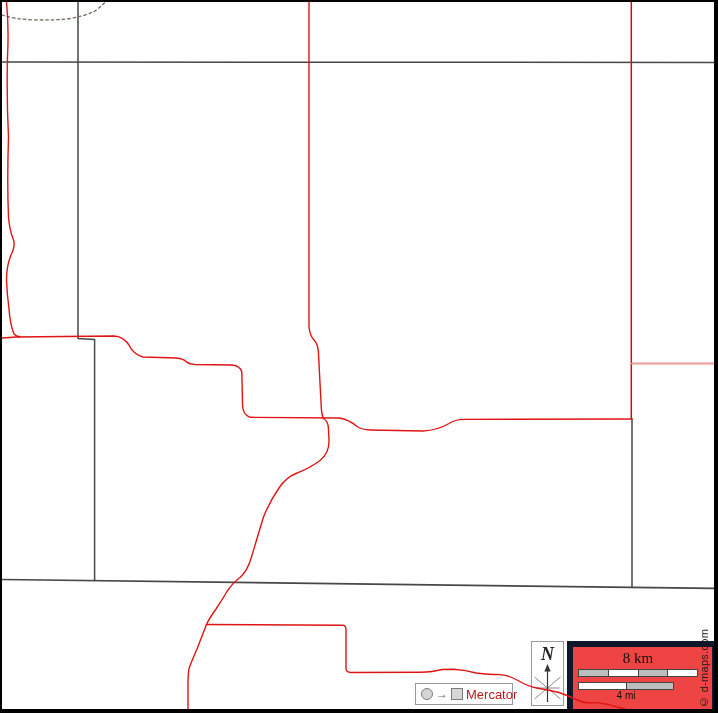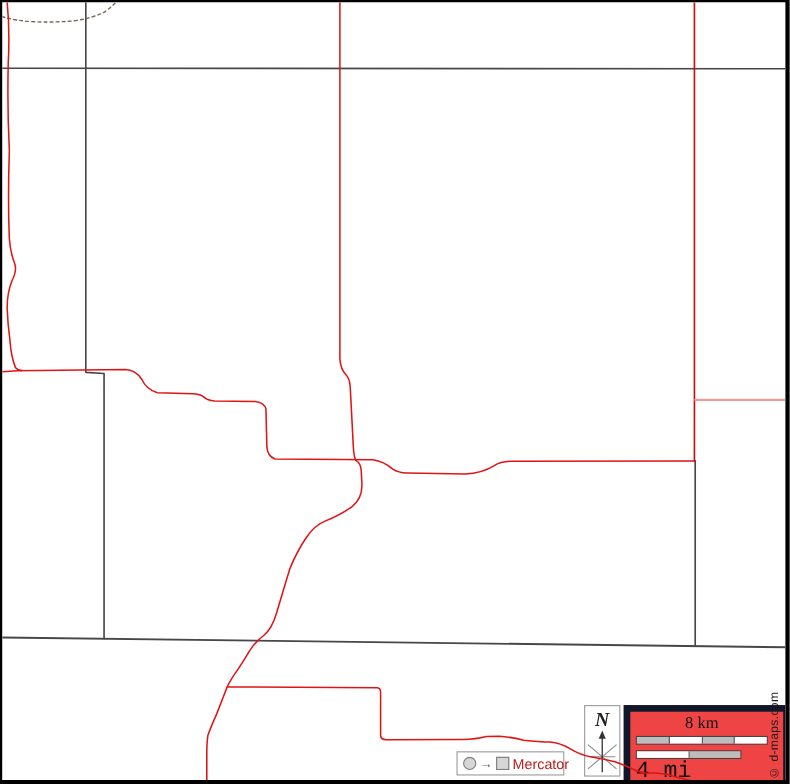--- a/index.html
+++ b/index.html
@@ -65,22 +65,23 @@
     display: flex;
     border: 1px solid #444444;
     box-sizing: border-box;
   }
   .bar-km { left: 5px; top: 22px; width: 120px; height: 8px; }
   .bar-mi { left: 5px; top: 35px; width: 96px; height: 8px; }
   .seg { flex: 1; border-right: 1px solid #444444; background: #ffffff; }
   .seg:last-child { border-right: none; }
   .scale-mi-label {
     position: absolute; left: 5px; top: 43px; width: 96px;
-    font-family: Liberation Mono, monospace;
-    font-size: 21px; color: #111111;
+    text-align: center;
+    font-family: Liberation Sans, sans-serif;
+    font-size: 10px; color: #111111;
   }
   
   .projection-box {
     position: absolute;
     left: 413px; top: 681px;
     width: 91px; height: 20px;
     border: 1px solid #999999;
     background: #ffffff;
     z-index: 2;
     display: flex;

